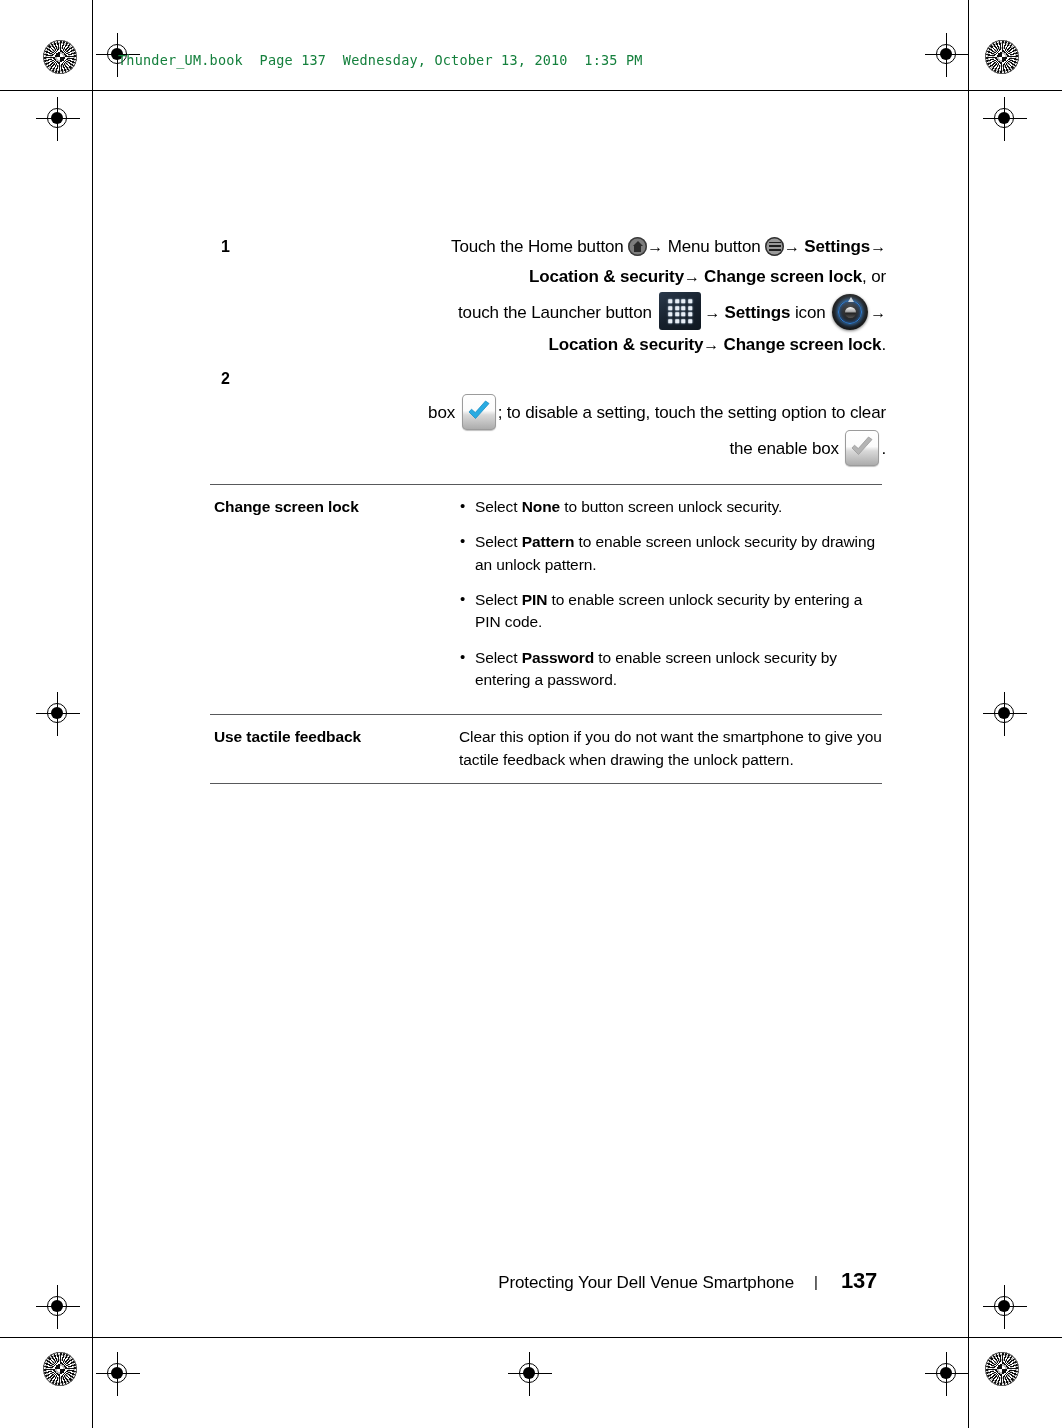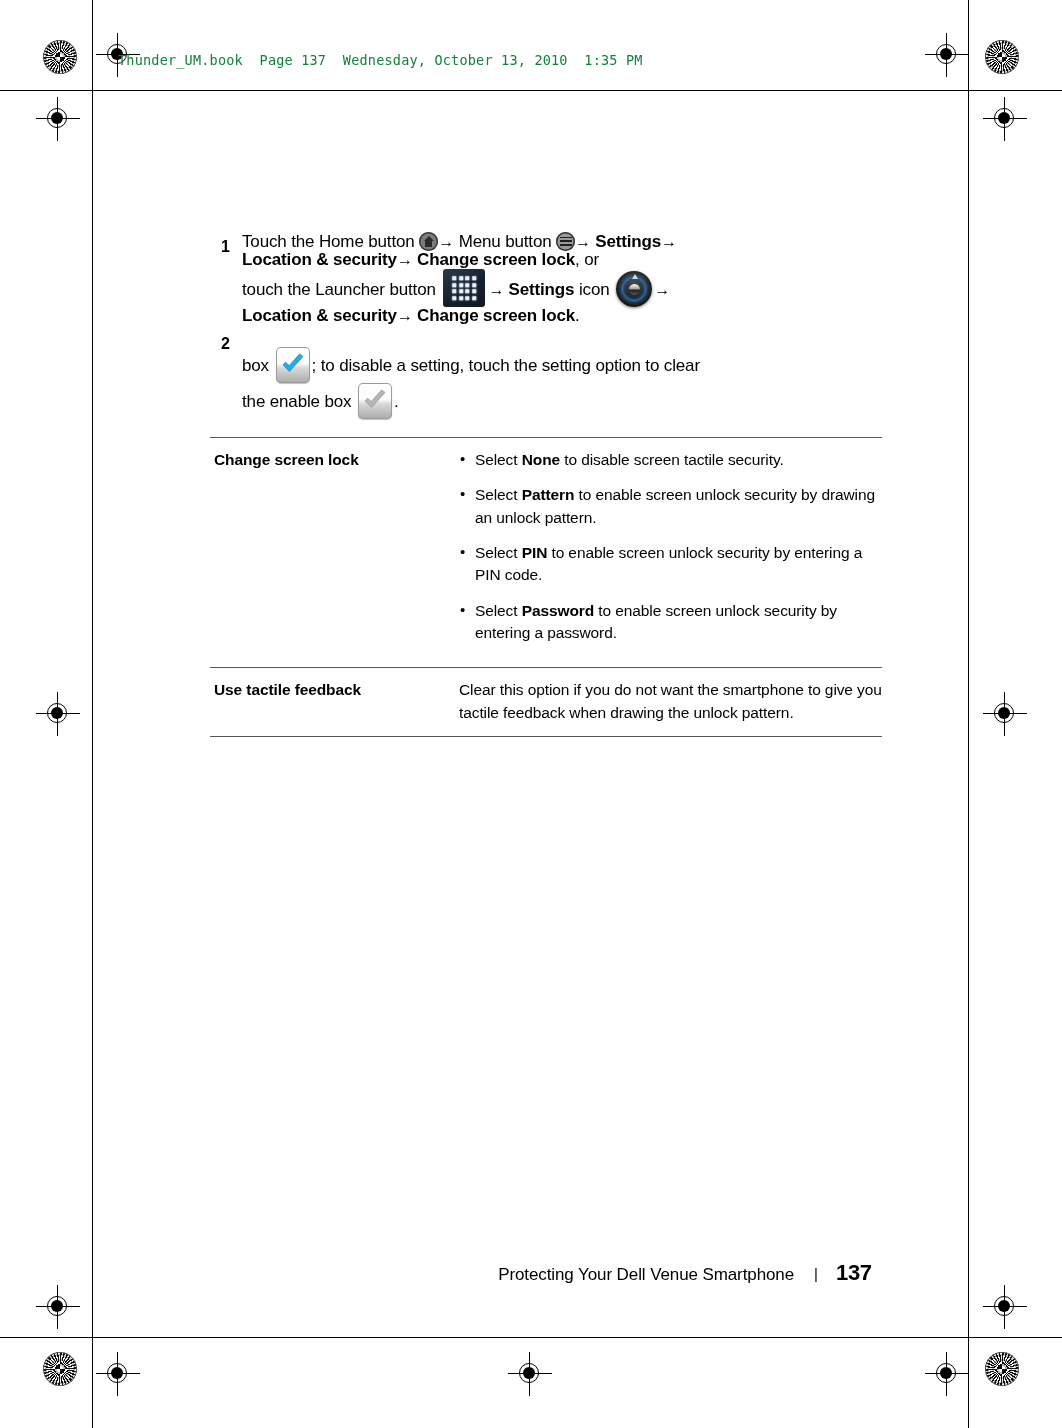--- a/index.html
+++ b/index.html
@@ -92,22 +92,23 @@
     font-size: 16px;
     font-weight: bold;
     line-height: 30px;
     text-align: left;
     padding-left: 11px;
     box-sizing: border-box;
   }
   .step-text {
     flex: 1;
     font-size: 17px;
-    line-height: 18px;
+    line-height: 30px;
     letter-spacing: -0.15px;
+    text-align: right;
   }
   .step-text b { font-weight: bold; }
   .arrow { font-size: 16px; }
 
   
   .ic {
     display: inline-block;
     vertical-align: -4px;
   }
 
@@ -253,21 +254,21 @@
   .bullets li::before {
     content: "\2022";
     position: absolute; left: 1px; top: -1px;
     font-size: 15px;
   }
 
   
   .page-footer {
     position: absolute;
     left: 210px;
-    bottom: 142px;
+    bottom: 134px;
     width: 672px;
     display: flex;
     align-items: baseline;
     justify-content: flex-end;
   }
   .footer-title {
     font-size: 17px;
     letter-spacing: -0.1px;
     color: #000;
   }
@@ -276,21 +277,21 @@
     color: #000;
     font-size: 15px;
     position: relative;
     top: -1px;
   }
   .footer-page {
     font-size: 22px;
     font-weight: bold;
     letter-spacing: -0.3px;
     min-width: 46px;
-    text-align: left;
+    text-align: center;
   }
 </style>
 </head>
 <body>
 
 <div class="reg-layer">
 
   <div class="trim-line trim-v" style="left:92px; top:0; height:1428px;"></div>
   <div class="trim-line trim-v" style="left:968px; top:0; height:1428px;"></div>
   <div class="trim-line trim-h" style="left:0; top:90px; width:1062px;"></div>
@@ -413,21 +414,21 @@
           </svg></span><span>.</span>
     </div>
   </div>
 
   <table class="settings-table">
     <tbody>
       <tr>
         <td class="col-name">Change screen lock</td>
         <td class="col-desc">
           <ul class="bullets">
-            <li><span>Select </span><b>None</b><span> to disable screen tactile security.</span></li>
+            <li><span>Select </span><b>None</b><span> to button screen unlock security.</span></li>
             <li><span>Select </span><b>Pattern</b><span> to enable screen unlock security by drawing an unlock pattern.</span></li>
             <li><span>Select </span><b>PIN</b><span> to enable screen unlock security by entering a PIN code.</span></li>
             <li><span>Select </span><b>Password</b><span> to enable screen unlock security by entering a password.</span></li>
           </ul>
         </td>
       </tr>
       <tr class="last-rule">
         <td class="col-name">Use tactile feedback</td>
         <td class="col-desc">
           <p><span>Clear this option if you do not want the smartphone to give you tactile feedback when drawing the unlock pattern.</span><b></b><span></span></p>

